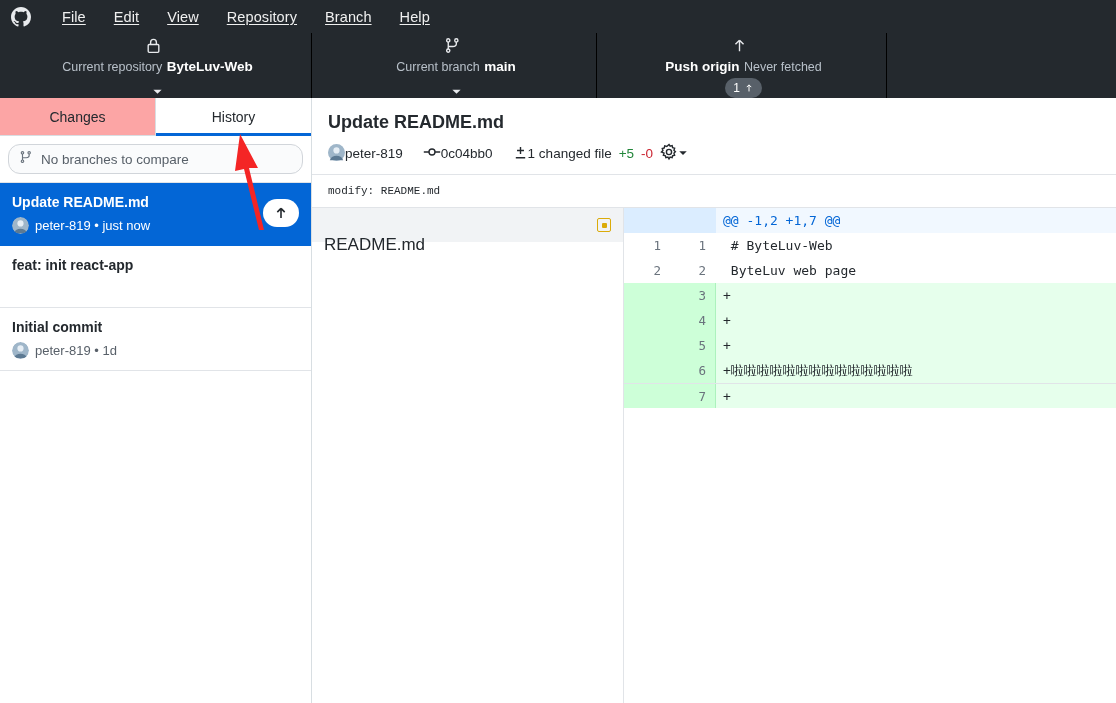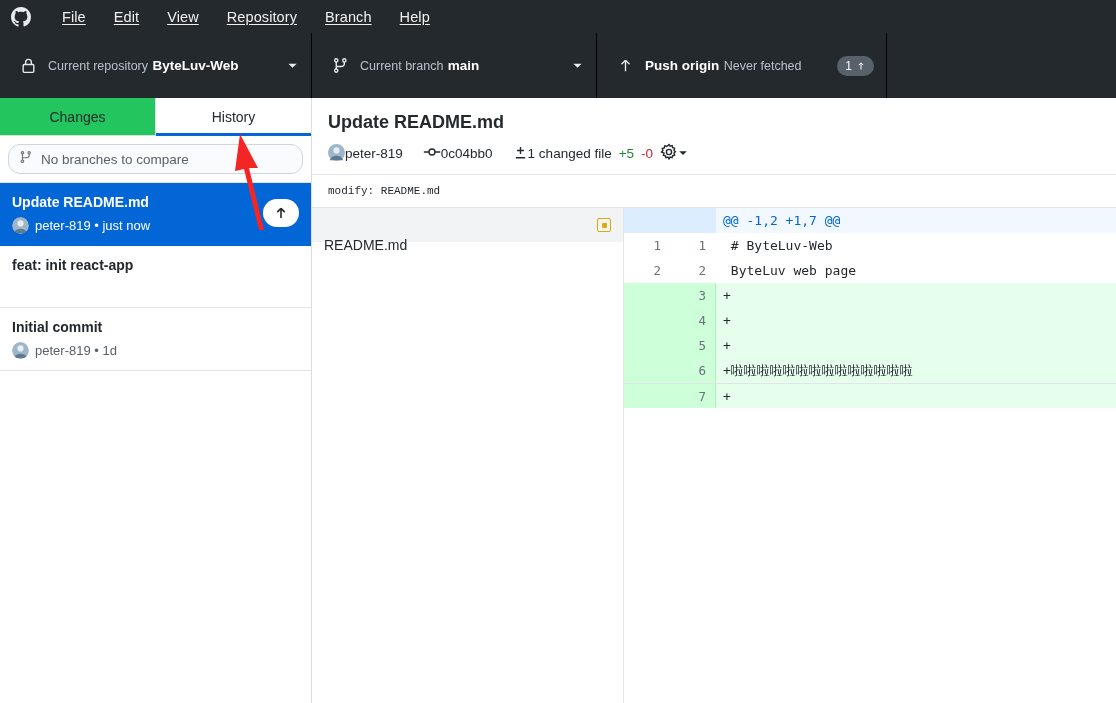--- a/index.html
+++ b/index.html
@@ -20,21 +20,21 @@
   .menu-item {
     color: #f0f0f0; font-size: 14.5px; padding: 4px 14px; cursor: default;
     letter-spacing: .1px;
   }
   .menu-item u { text-decoration: underline; text-underline-offset: 2px; }
 
   
   .toolbar { height: 65px; background: #24292e; flex: 0 0 65px; display: flex; }
   .tb-cell {
     display: flex; align-items: center; position: relative;
-    border-right: 1px solid #000000; padding: 0 12px 0 16px;
+    border-right: 1px solid #000000; padding: 0 12px 0 16px; flex-direction: column;
   }
   .tb-repo { width: 312px; }
   .tb-branch { width: 285px; }
   .tb-push { width: 290px; }
   .tb-rest { flex: 1; border-right: none; }
   .tb-icon { width: 24px; flex: 0 0 24px; display: flex; align-items: center; justify-content: center; margin-right: 8px; }
   .tb-text { flex: 1; min-width: 0; }
   .tb-label { color: #b8c0c9; font-size: 12.5px; line-height: 16px; white-space: nowrap; }
   .tb-value { color: #ffffff; font-size: 13.5px; font-weight: bold; line-height: 18px; white-space: nowrap; }
   .tb-caret { width: 14px; flex: 0 0 14px; display: flex; align-items: center; justify-content: center; }
@@ -46,21 +46,21 @@
 
   
   .body { flex: 1; display: flex; min-height: 0; }
 
   
   .sidebar { width: 312px; flex: 0 0 312px; border-right: 1px solid #d8dee2; display: flex; flex-direction: column; background: #ffffff; }
   .tabs { height: 38px; flex: 0 0 38px; display: flex; border-bottom: 1px solid #d8dee2; background: #ffffff; }
   .tab {
     flex: 1; display: flex; align-items: center; justify-content: center;
     font-size: 14px; color: #24292e; position: relative; cursor: default;
-    background: #22c55e; border-right: 1px solid #d8dee2;
+    background: #fca5a5; border-right: 1px solid #d8dee2;
   }
   .tab:last-child { border-right: none; }
   .tab.active { background: #ffffff; }
   .tab.active::after {
     content: ""; position: absolute; left: 0; right: 0; bottom: -1px; height: 3px; background: #0366d6;
   }
   .compare-wrap { padding: 8px; background: #ffffff; border-bottom: 1px solid #e1e4e8; }
   .compare-box {
     height: 30px; border: 1px solid #d1d5da; border-radius: 12px; background: #fafbfc;
     display: flex; align-items: center; padding: 0 10px; gap: 8px;
@@ -97,21 +97,21 @@
   .ch-del { font-size: 13.5px; color: #cb2431; }
 
   .summary-row { padding: 10px 16px; font-family: "Liberation Mono", monospace; font-size: 11px; color: #24292e; border-bottom: 1px solid #e1e4e8; }
 
   .diff-area { flex: 1; display: flex; min-height: 0; }
   .file-panel { width: 312px; flex: 0 0 312px; border-right: 1px solid #e1e4e8; background: #ffffff; }
   .file-row {
     height: 34px; display: flex; align-items: center; padding: 0 12px;
     background: #f1f3f5; gap: 8px;
   }
-  .file-name { flex: 1; font-size: 14px; color: #24292e; margin-top: 40px; }
+  .file-name { flex: 1; font-size: 17px; color: #24292e; margin-top: 40px; }
   .file-status {
     width: 14px; height: 14px; border: 1.5px solid #dbab09; border-radius: 2px;
     display: flex; align-items: center; justify-content: center;
   }
   .file-status i { width: 5px; height: 5px; background: #dbab09; border-radius: 1px; display: block; }
 
   .diff-panel { flex: 1; min-width: 0; overflow: hidden; background: #ffffff; }
   .diff-line { display: flex; font-family: "DejaVu Sans Mono", "Liberation Mono", monospace; font-size: 13px; line-height: 25px; height: 25px; }
   .gut { width: 46px; flex: 0 0 46px; text-align: right; padding-right: 9px; color: #6a737d; font-size: 12.5px; }
   .gut2 { width: 46px; flex: 0 0 46px; text-align: right; padding-right: 9px; color: #6a737d; font-size: 12.5px; border-right: 1px solid transparent; }

